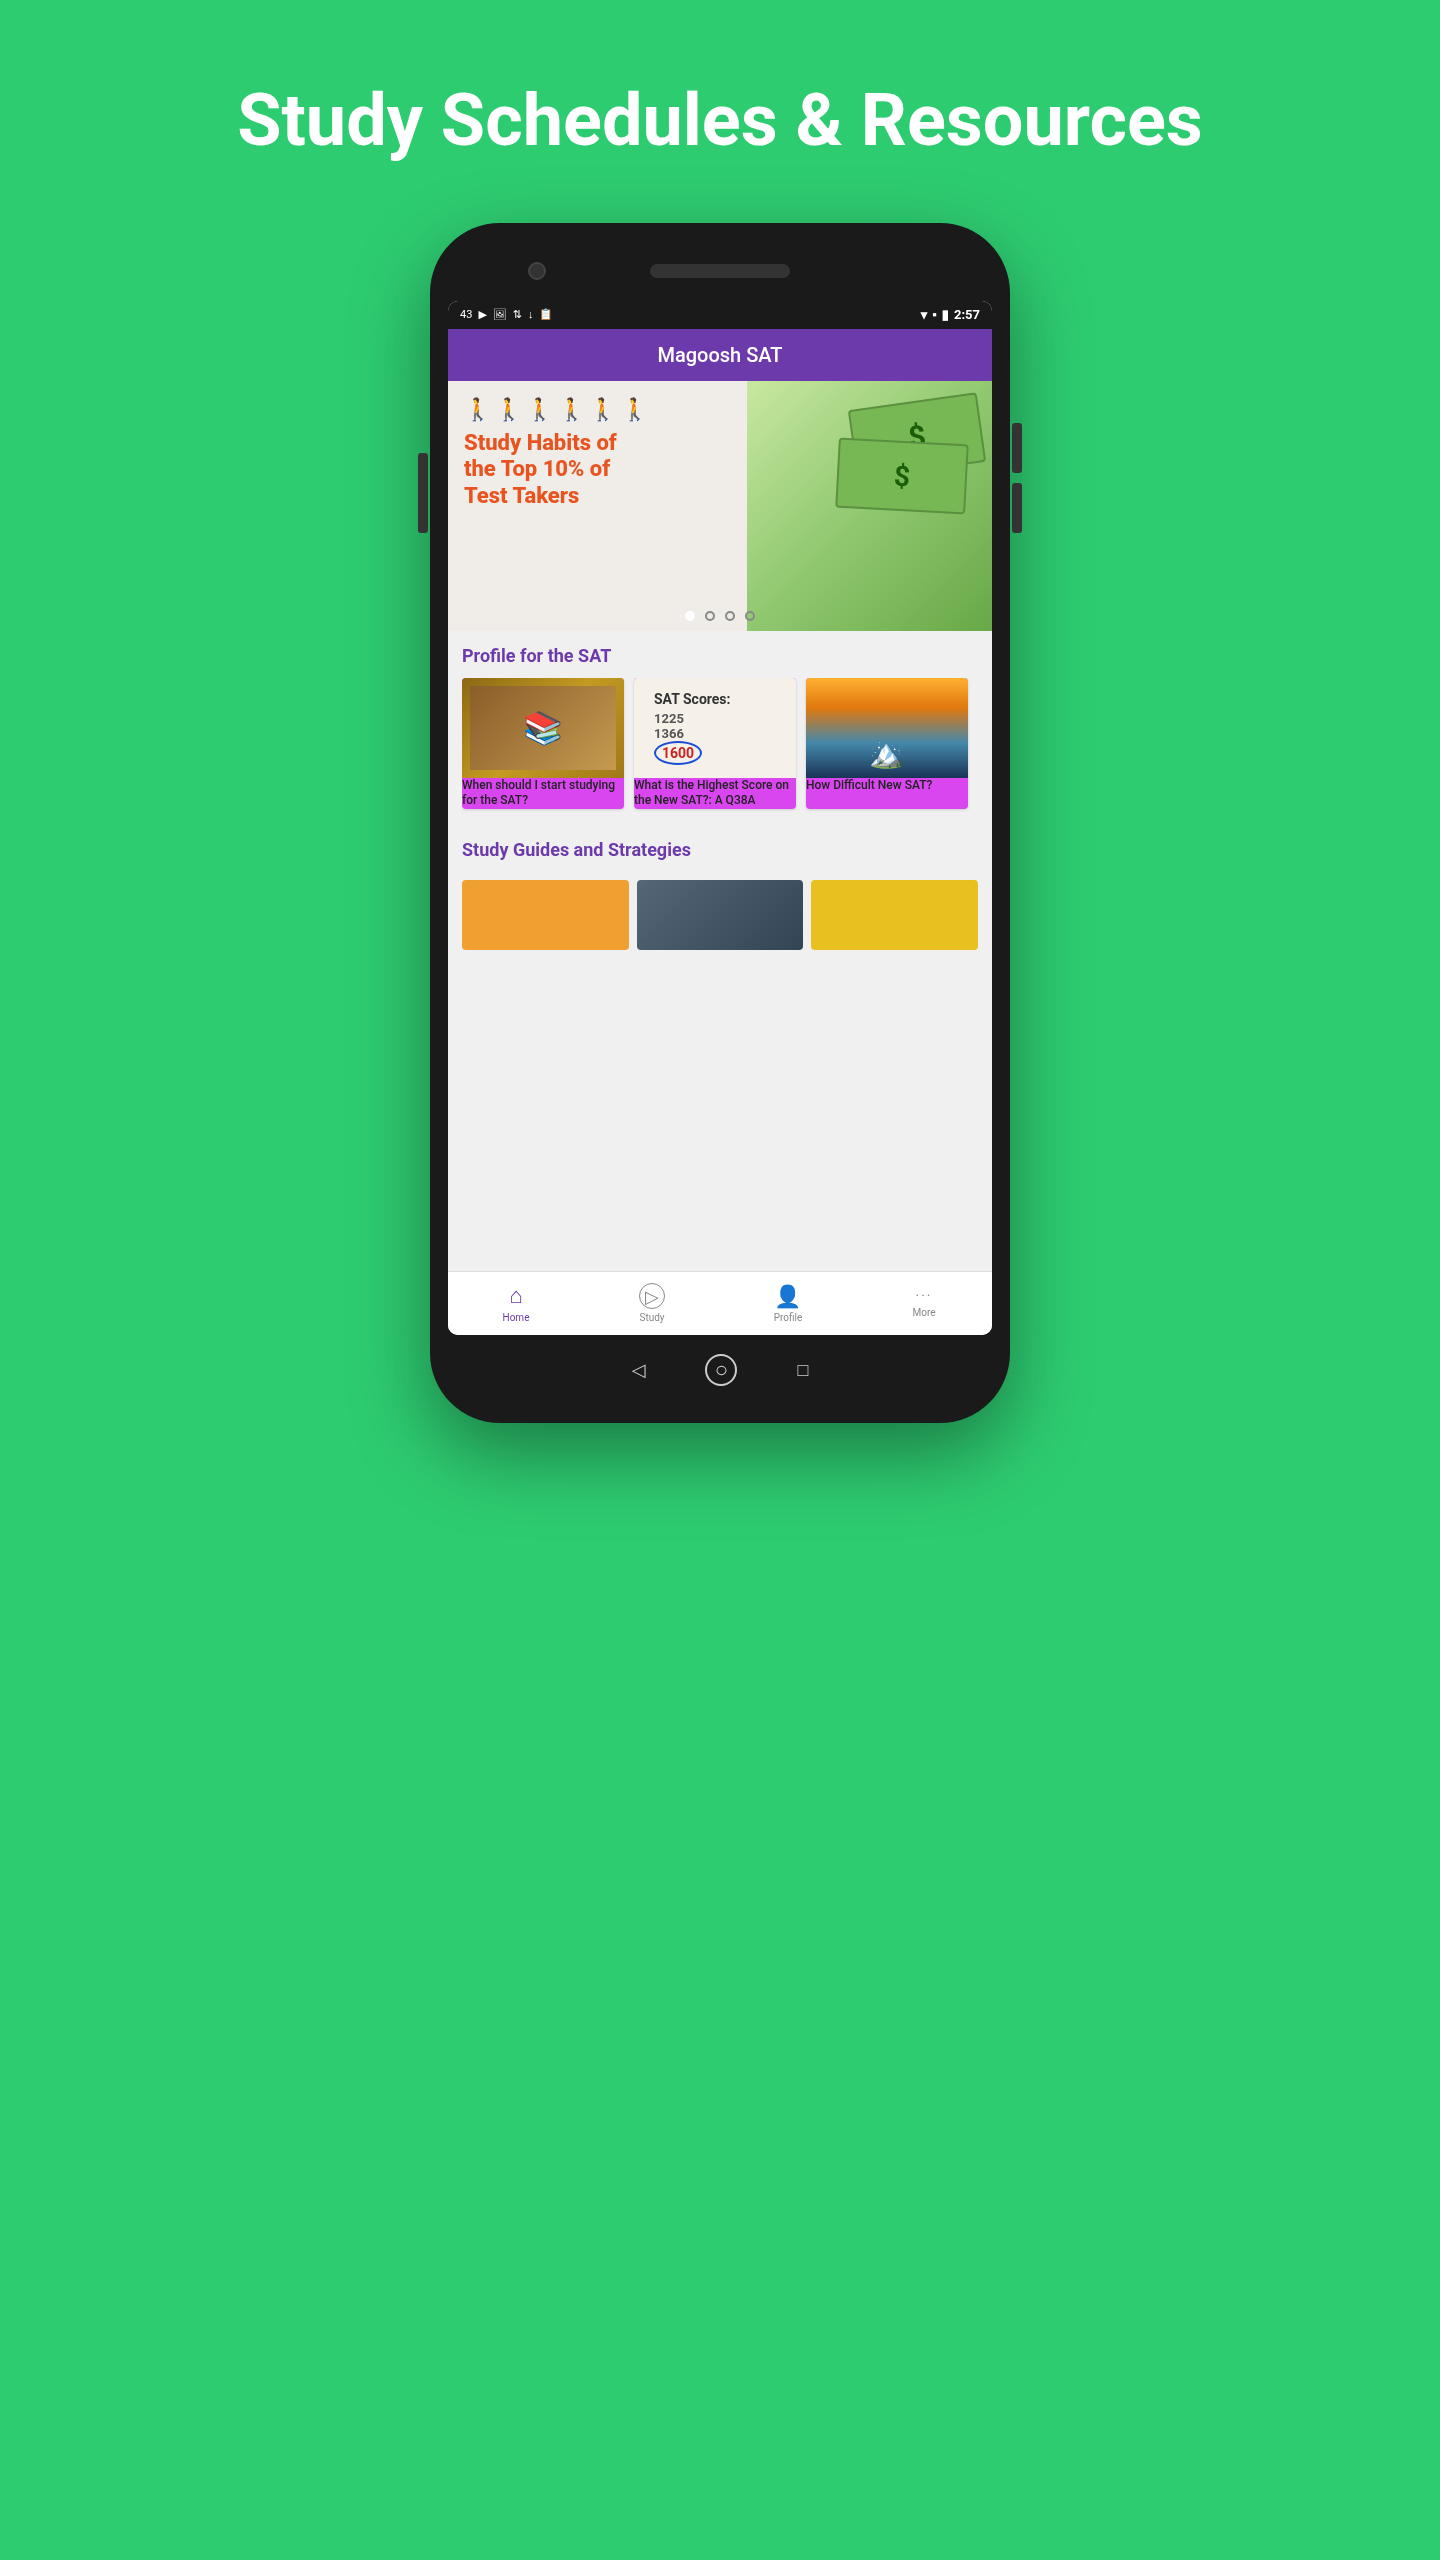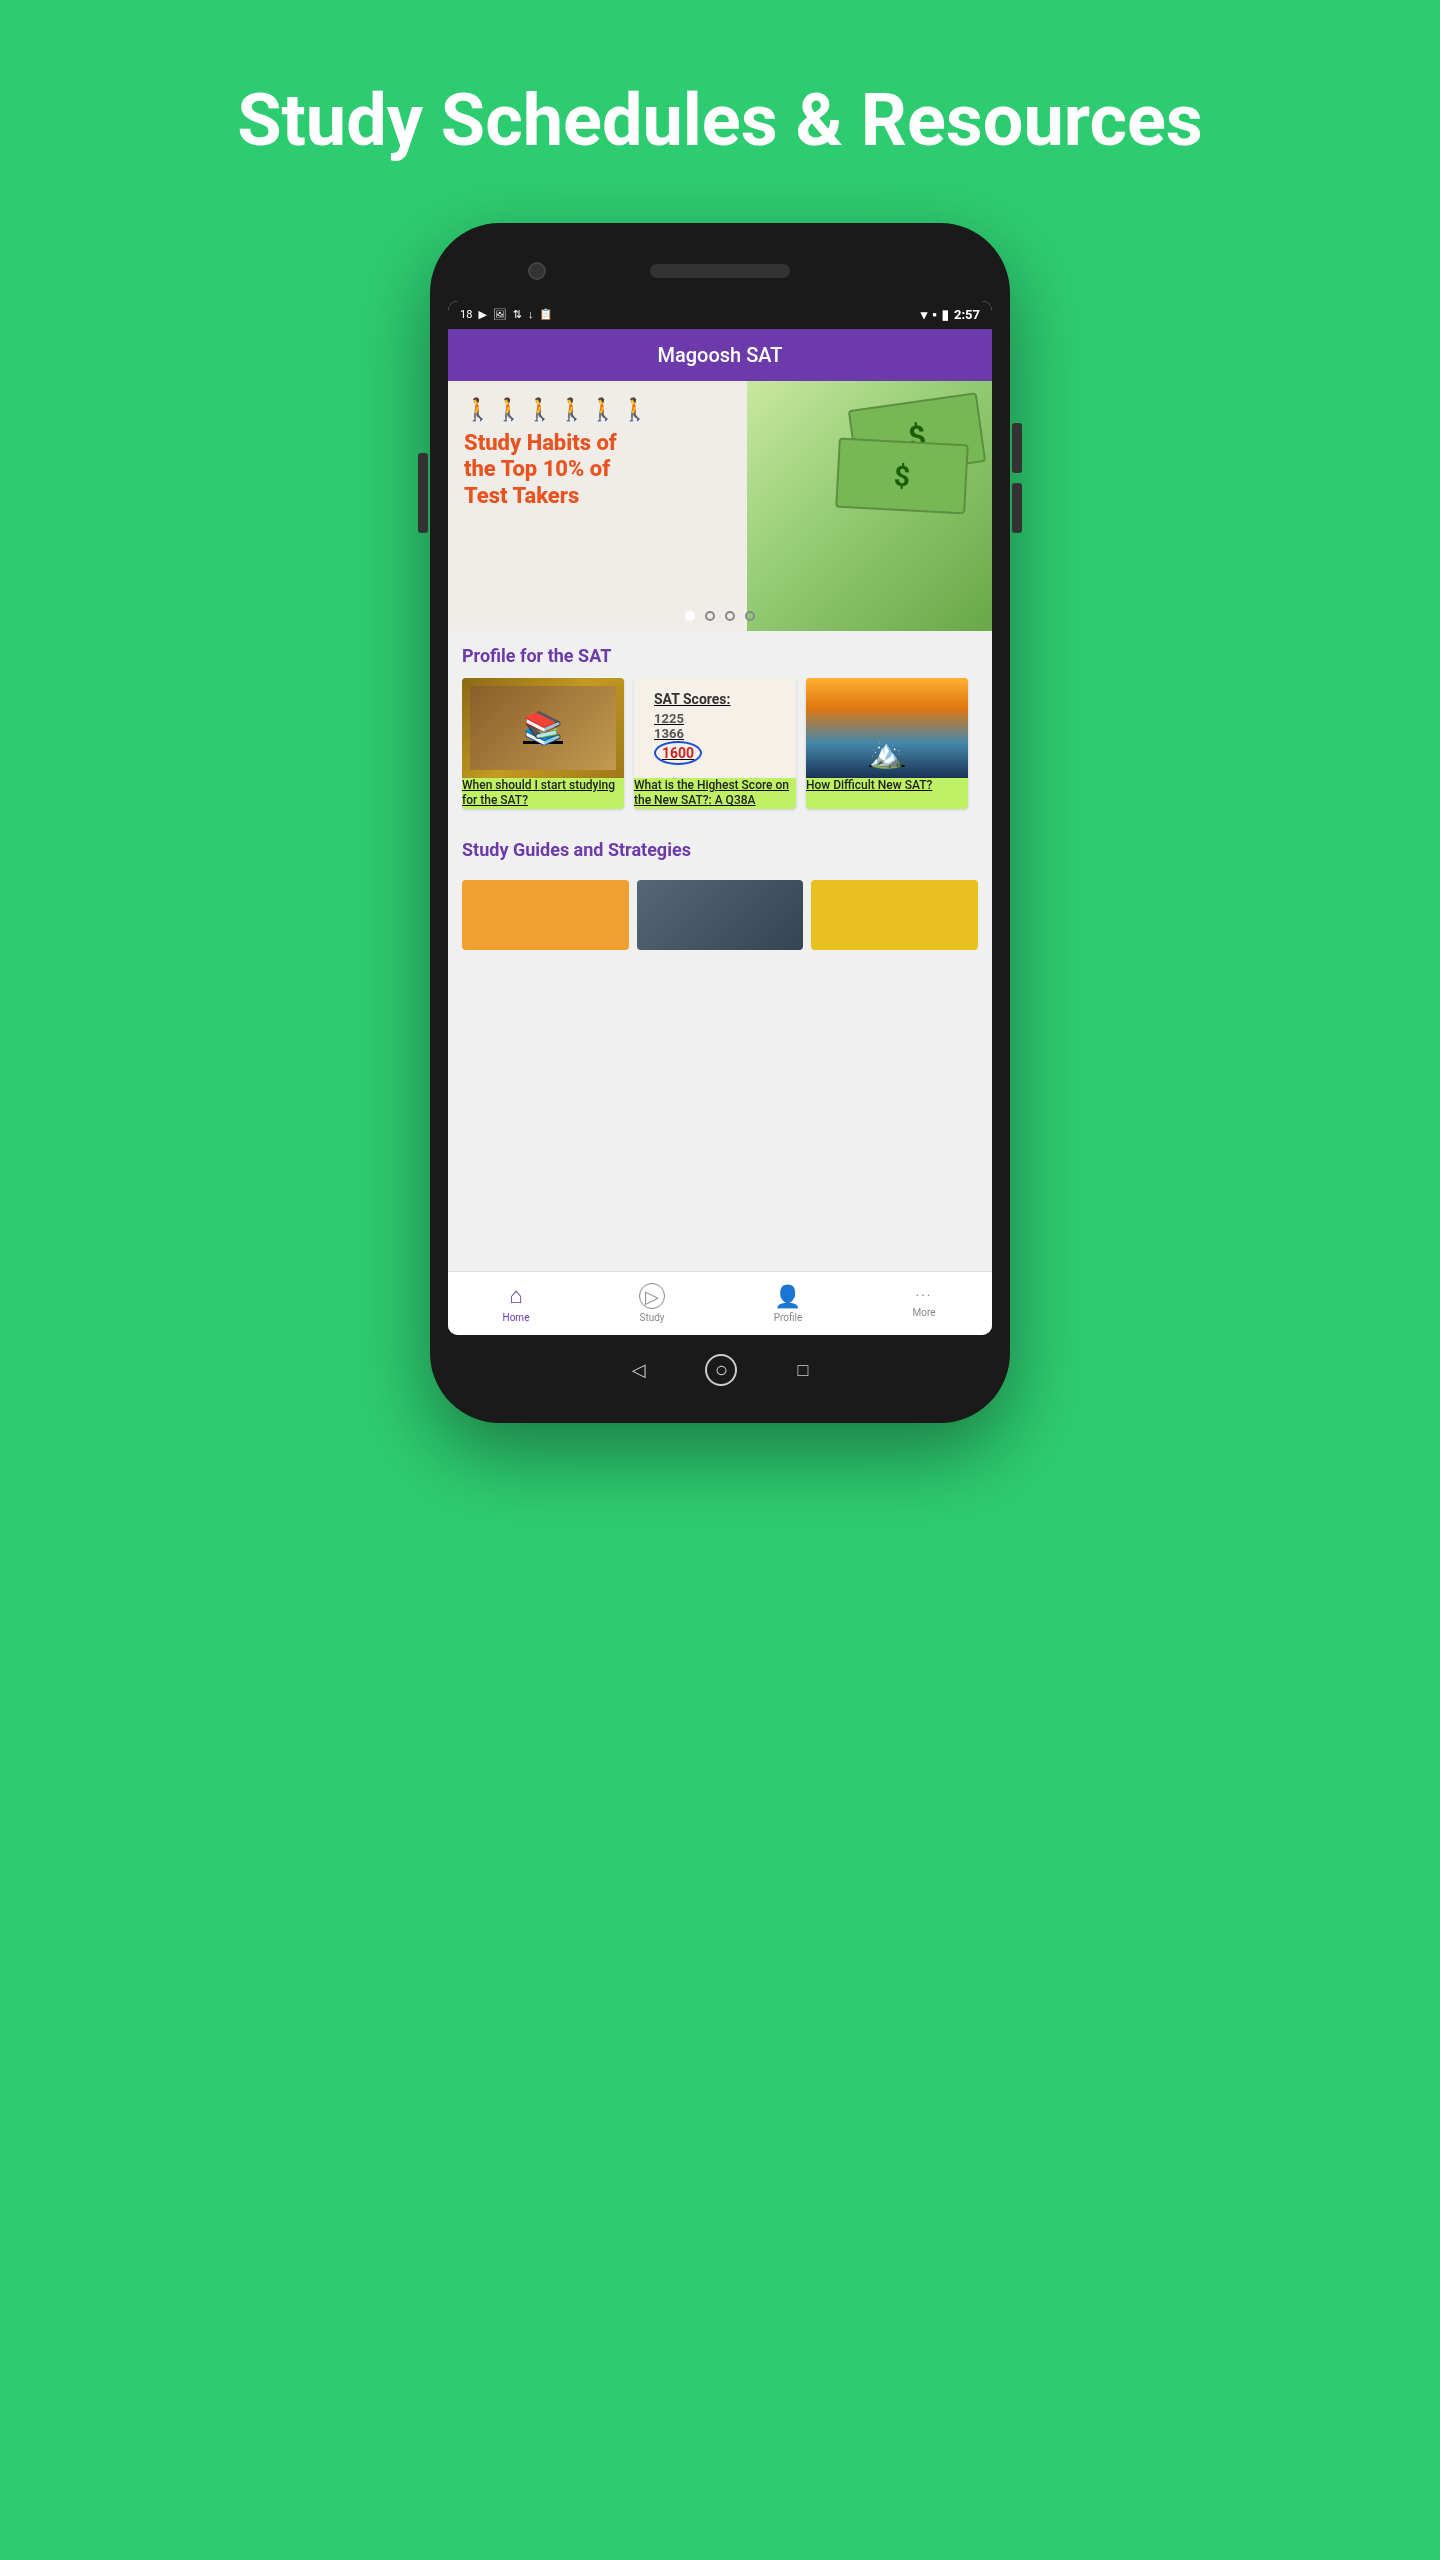--- a/index.html
+++ b/index.html
@@ -242,27 +242,26 @@
 
     
     .cards-row {
       display: flex;
       gap: 10px;
       overflow-x: hidden;
       padding-bottom: 8px;
     }
 
     .card {
-      background: #bef264;
+      background: #d946ef;
       border-radius: 4px;
       overflow: hidden;
       flex-shrink: 0;
       width: 162px;
       box-shadow: 0 1px 3px rgba(0,0,0,0.15);
-      text-decoration: underline;
     }
 
     .card-image {
       width: 100%;
       height: 100px;
       object-fit: cover;
       display: flex;
       align-items: center;
       justify-content: center;
       font-size: 12px;
@@ -443,21 +442,21 @@
 
   <div class="phone-top-bar">
     <div class="phone-camera"></div>
     <div class="phone-speaker"></div>
   </div>
 
   <div class="phone-screen">
 
     <div class="status-bar">
       <div class="status-left">
-        <span>18</span>
+        <span>43</span>
         <span>▶</span>
         <span>🖼</span>
         <span>⇅</span>
         <span>↓</span>
         <span>📋</span>
       </div>
       <div class="status-right">
         <span>▾</span>
         <span>▪</span>
         <span>▮</span>

